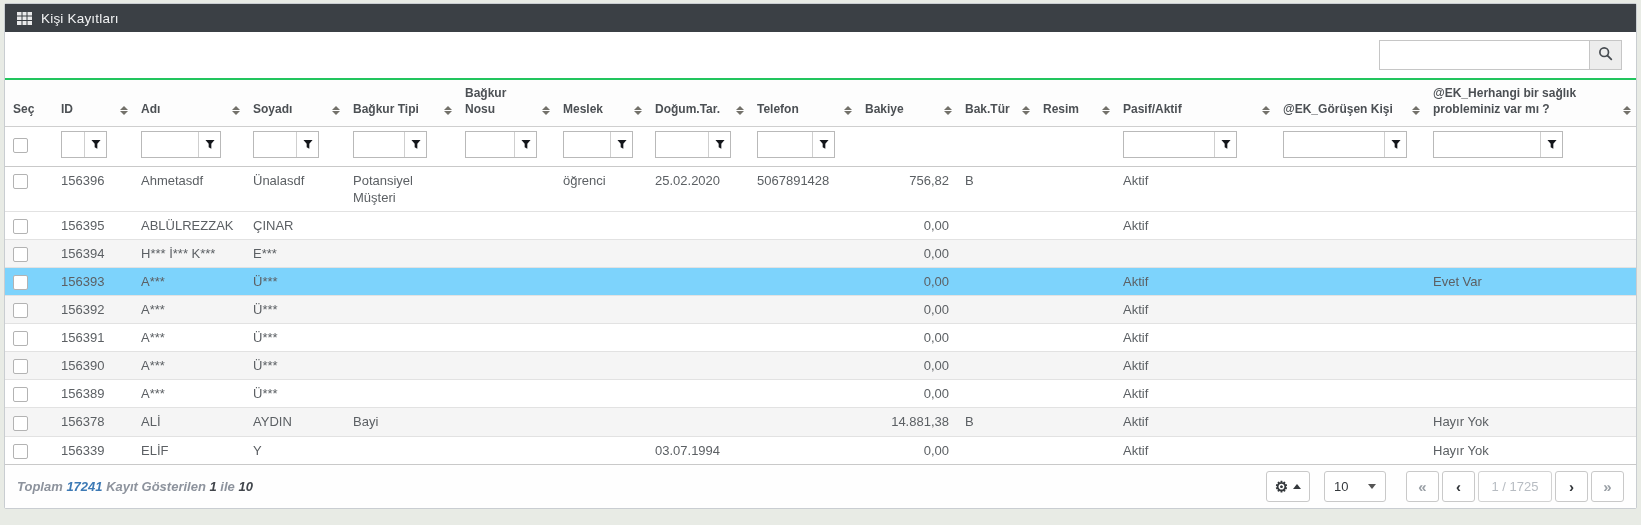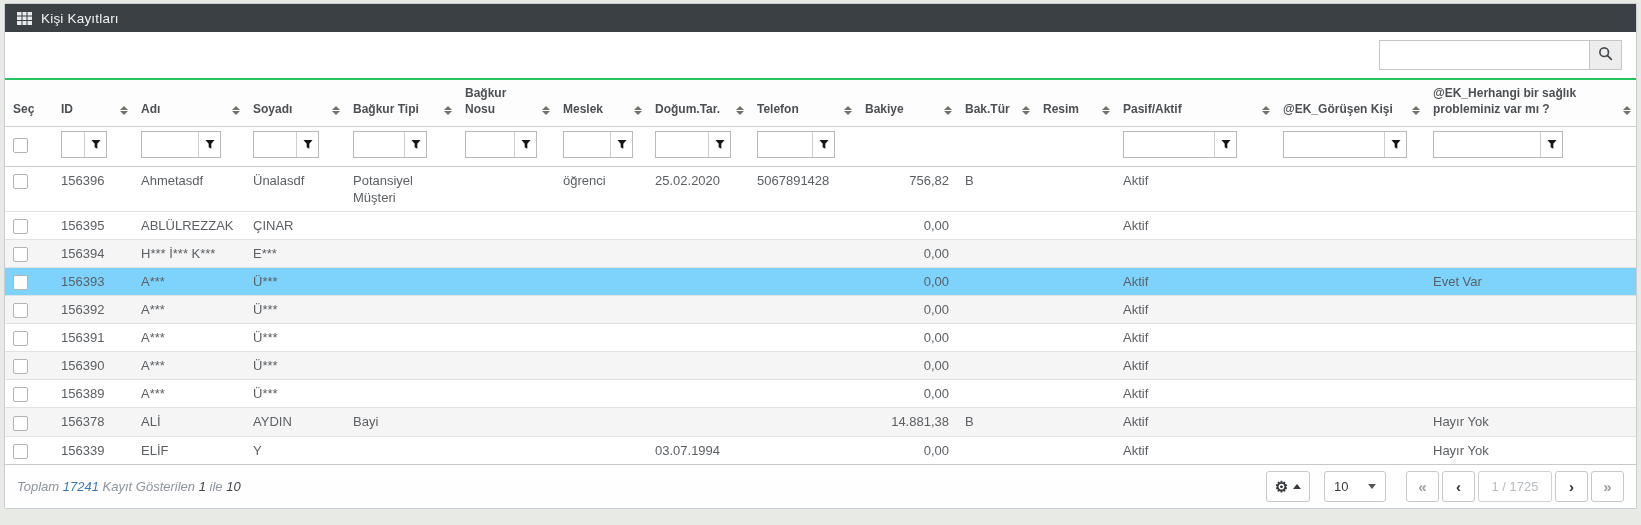--- a/index.html
+++ b/index.html
@@ -37,21 +37,21 @@
   .cb { appearance:none; -webkit-appearance:none; width:15px; height:15px; border:1px solid #b3b3b3; border-radius:2px; background:#fff; cursor:pointer; display:inline-block; vertical-align:middle; }
 
   tbody td { font-size:13px; color:#5c6064; padding:5px 8px; border-top:1px solid #e2e2e2; line-height:17px; vertical-align:top; word-wrap:break-word; }
   tbody tr { background:#fff; height:28px; }
   tbody tr.alt { background:#f5f5f5; }
   tbody tr.selected { background:#7dd3fc; }
   td.num { text-align:right; }
 
   
   .grid-footer { border-top:1px solid #c9c9c9; height:44px; display:flex; align-items:center; justify-content:space-between; padding:0 12px; background:#fefefe; }
-  .summary { font-size:13px; font-style:italic; font-weight:normal; color:#8d939d; }
+  .summary { font-size:13px; font-style:italic; font-weight:bold; color:#8d939d; }
   .summary .tot { color:#3d7ab5; }
   .summary .n { color:#41454b; }
   .pager { display:flex; align-items:center; }
   .pbtn { height:31px; background:#fff; border:1px solid #c9c9c9; border-radius:3px; display:flex; align-items:center; justify-content:center; cursor:pointer; font-size:15px; font-weight:bold; color:#2f3337; }
   .pbtn.dim { color:#9aa0a6; }
   .nav { width:33px; }
   .gearbtn { width:44px; gap:5px; margin-right:14px; }
   .gear-glyph { font-size:15px; color:#35393d; line-height:1; }
   .tri-up { width:0; height:0; border-left:4px solid transparent; border-right:4px solid transparent; border-bottom:5px solid #35393d; }
   .pagesel { width:62px; height:31px; border:1px solid #c9c9c9; border-radius:3px; background:#fff; display:flex; align-items:center; justify-content:space-between; padding:0 9px; cursor:pointer; margin-right:20px; font-size:13px; color:#35393d; }

